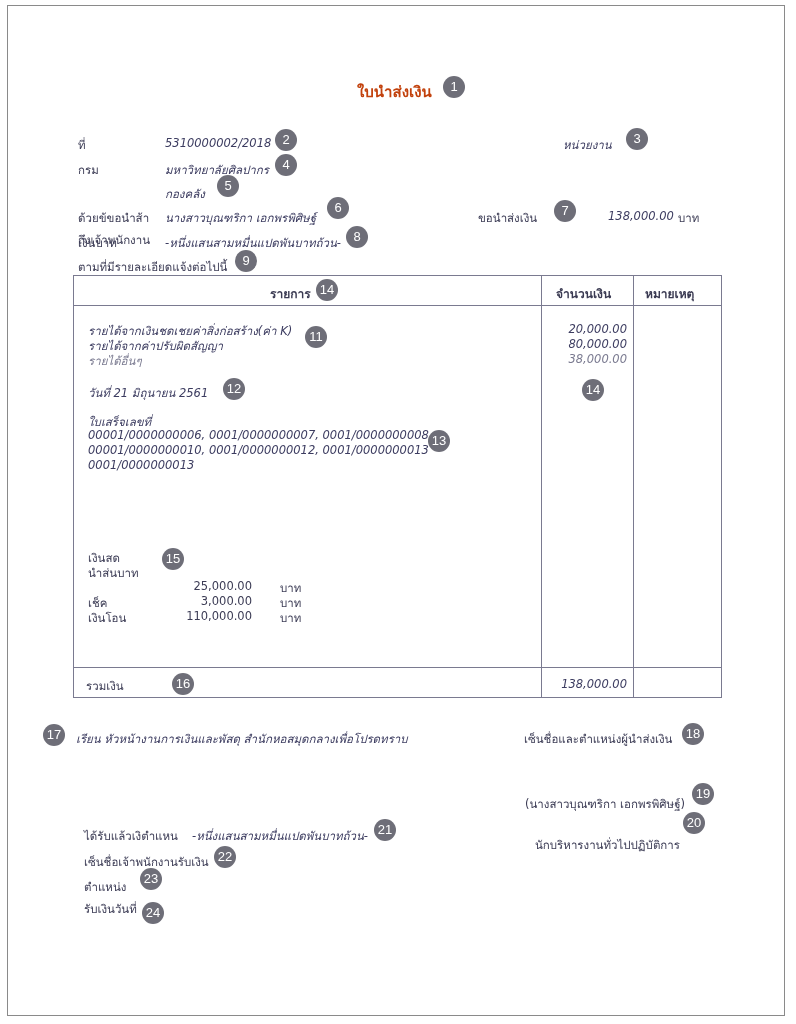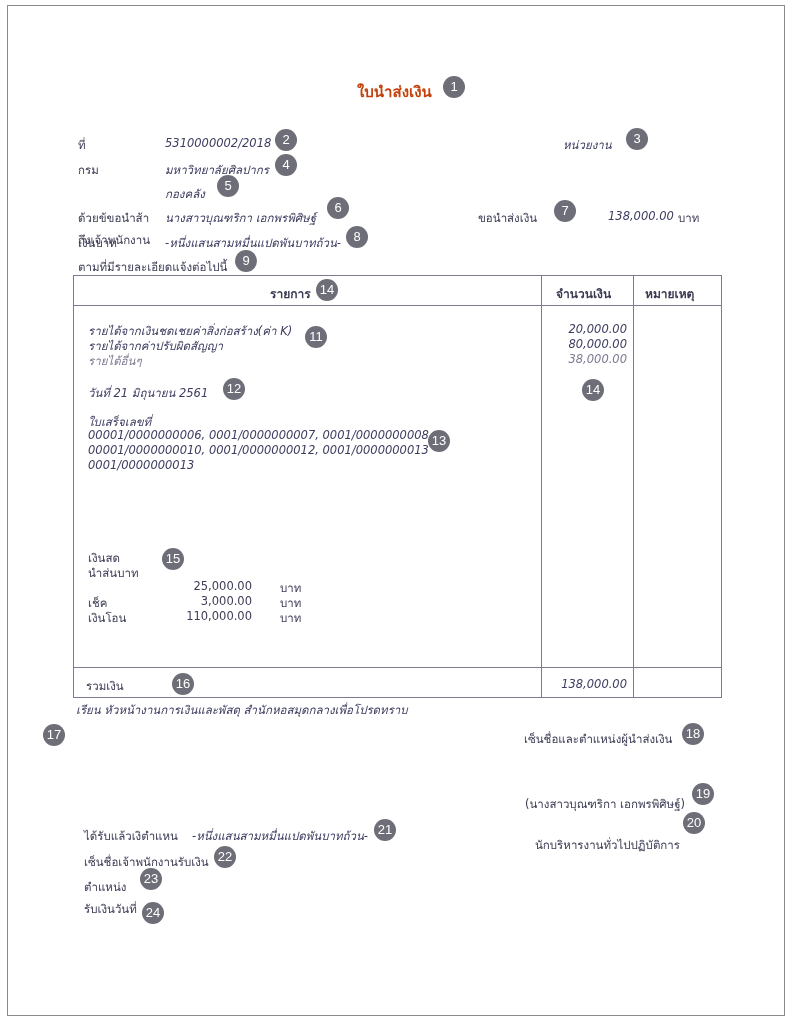--- a/index.html
+++ b/index.html
@@ -106,21 +106,21 @@
 
 <div class="abs lbl" style="left:88px; top:609px;">เงินโอน</div>
 <div class="abs lbl amt" style="left:162px; top:609px;">110,000.00</div>
 <div class="abs lbl" style="left:280px; top:609px;">บาท</div>
 
 <div class="abs lbl" style="left:86px; top:677px;">รวมเงิน</div>
 <div class="badge" style="left:172px; top:673px;">16</div>
 <div class="abs val amt" style="left:537px; top:677px;">138,000.00</div>
 
 <div class="badge" style="left:43px; top:724px;">17</div>
-<div class="abs val" style="left:76px; top:701px;">เรียน หัวหน้างานการเงินและพัสดุ สำนักหอสมุดกลางเพื่อโปรดทราบ</div>
+<div class="abs val" style="left:76px; top:730px;">เรียน หัวหน้างานการเงินและพัสดุ สำนักหอสมุดกลางเพื่อโปรดทราบ</div>
 
 <div class="abs lbl" style="left:524px; top:730px;">เซ็นชื่อและตำแหน่งผู้นำส่งเงิน</div>
 <div class="badge" style="left:682px; top:723px;">18</div>
 
 <div class="abs lbl" style="left:525px; top:795px;">(นางสาวบุณฑริกา เอกพรพิศิษฐ์)</div>
 <div class="badge" style="left:692px; top:783px;">19</div>
 <div class="abs lbl" style="left:535px; top:836px;">นักบริหารงานทั่วไปปฏิบัติการ</div>
 <div class="badge" style="left:683px; top:812px;">20</div>
 
 <div class="abs lbl" style="left:84px; top:827px;">ได้รับแล้วเงิตำแหน</div>

